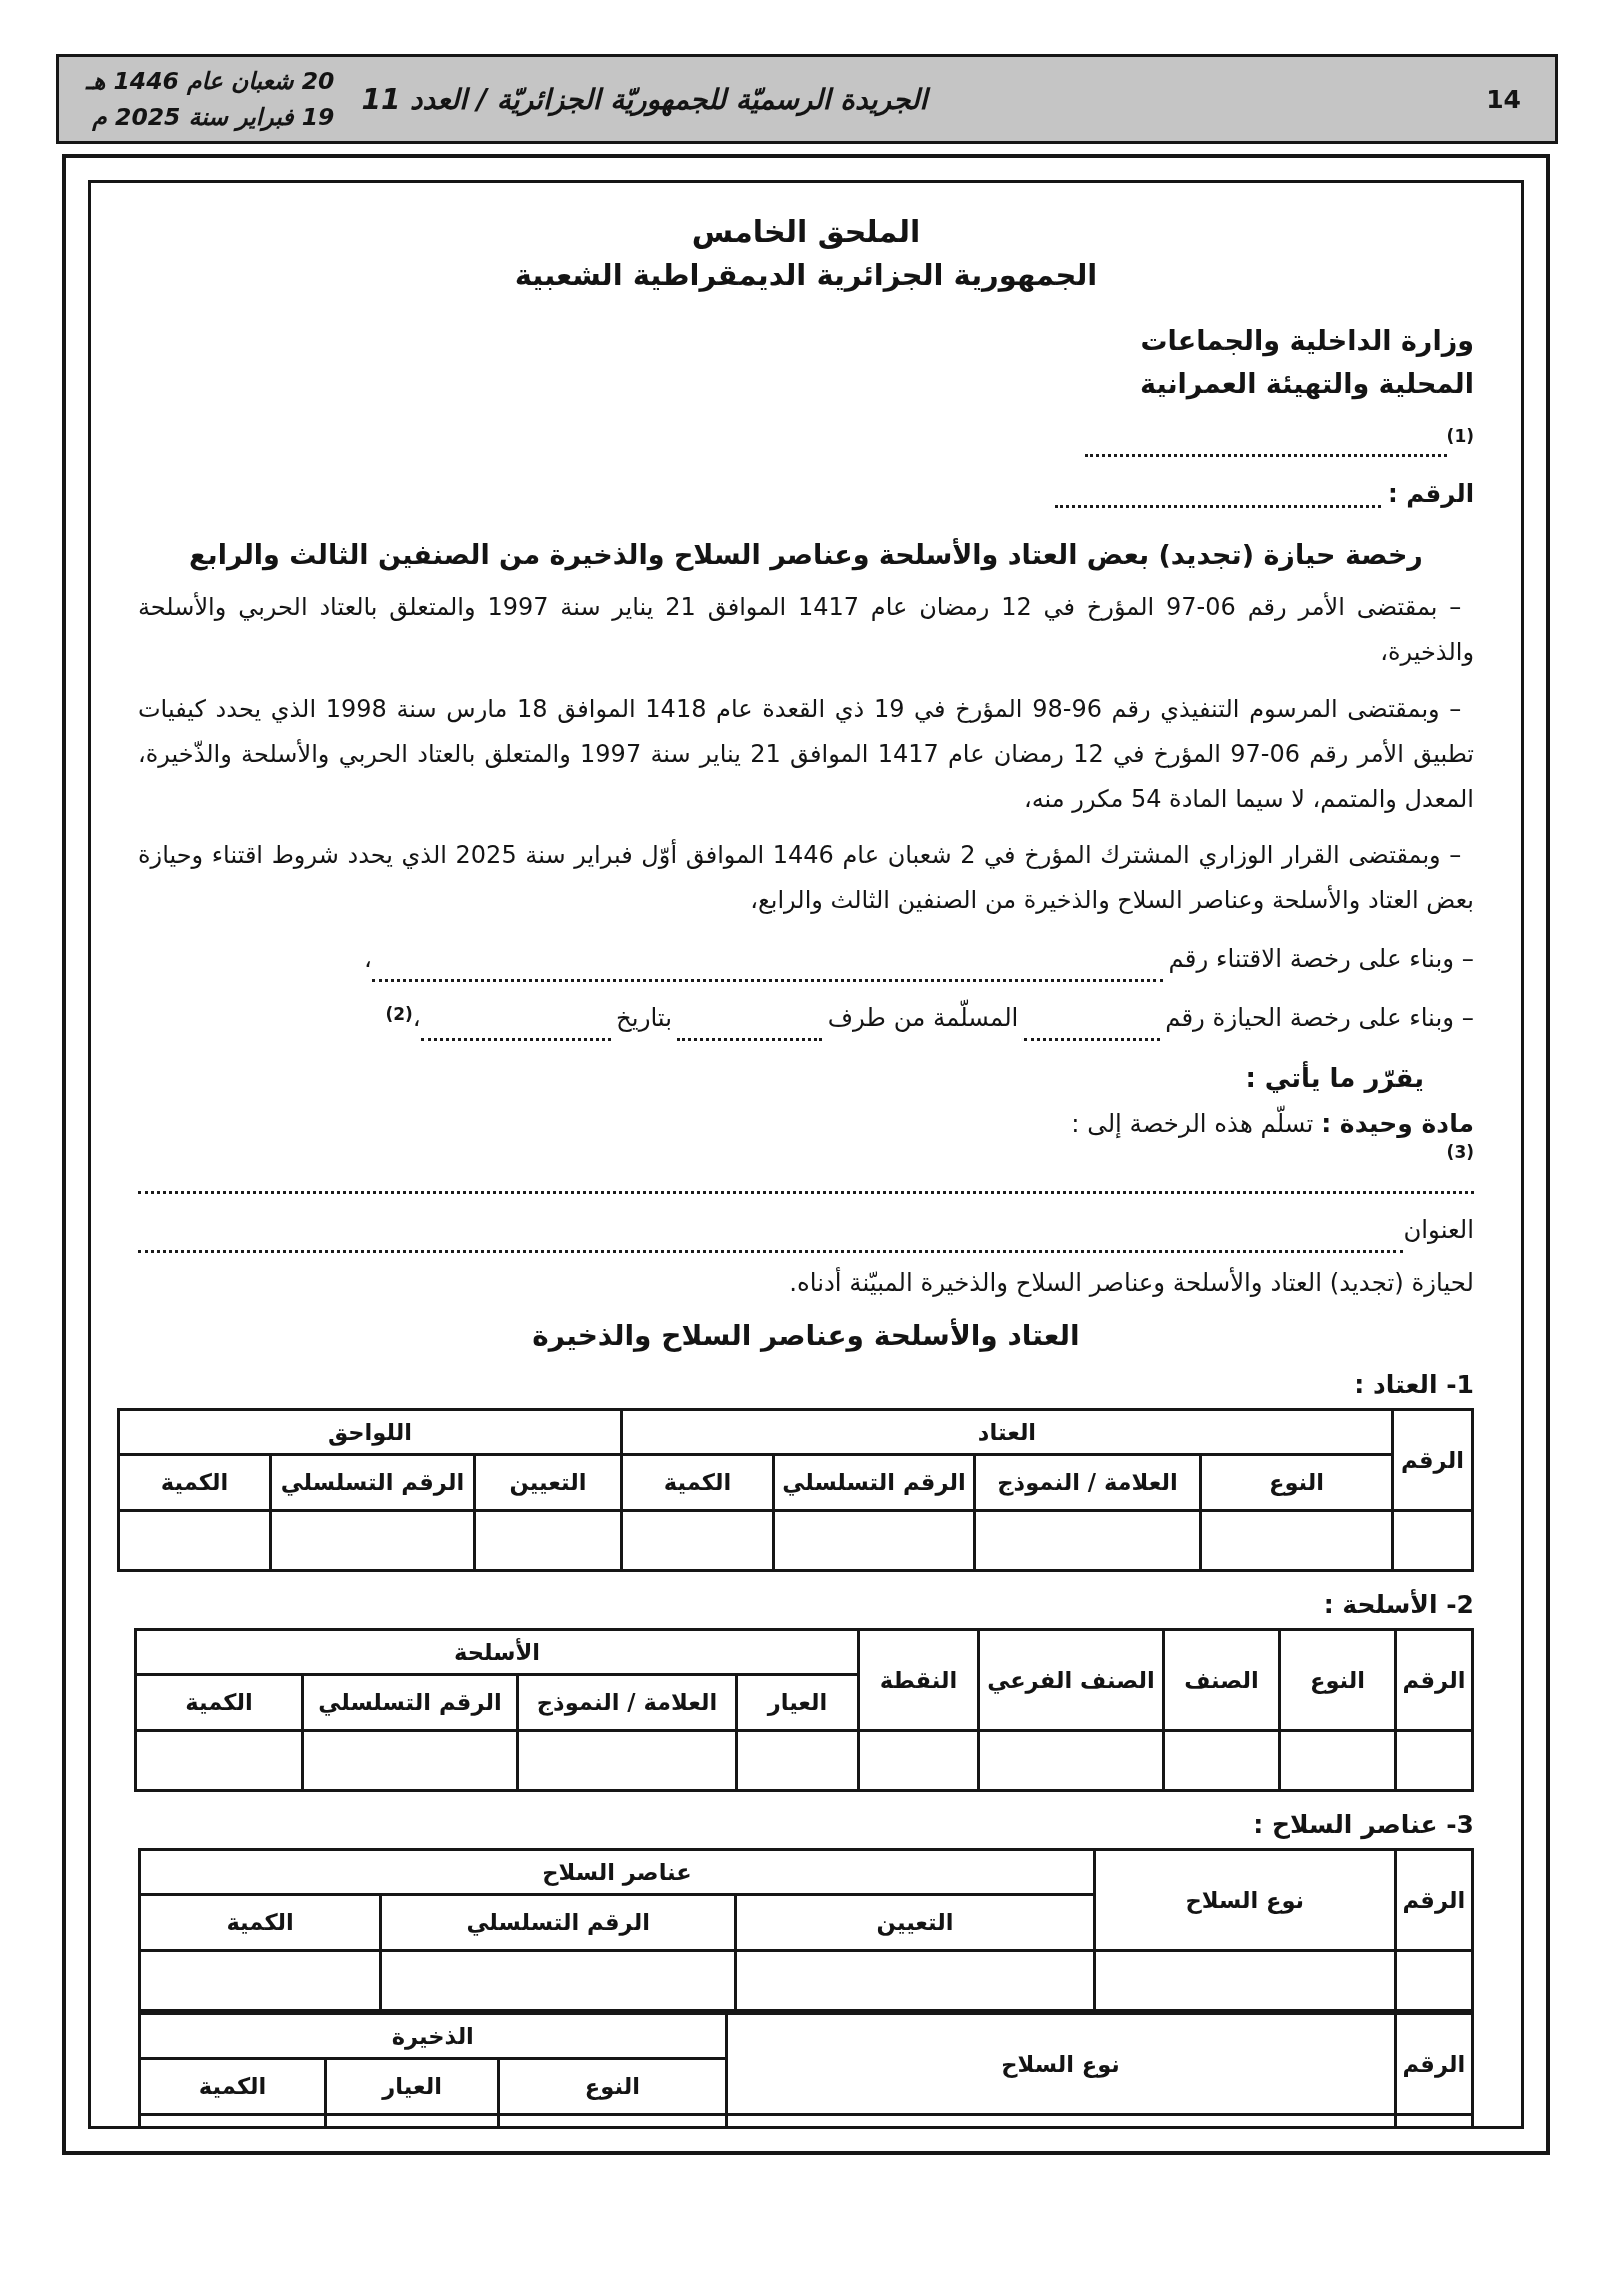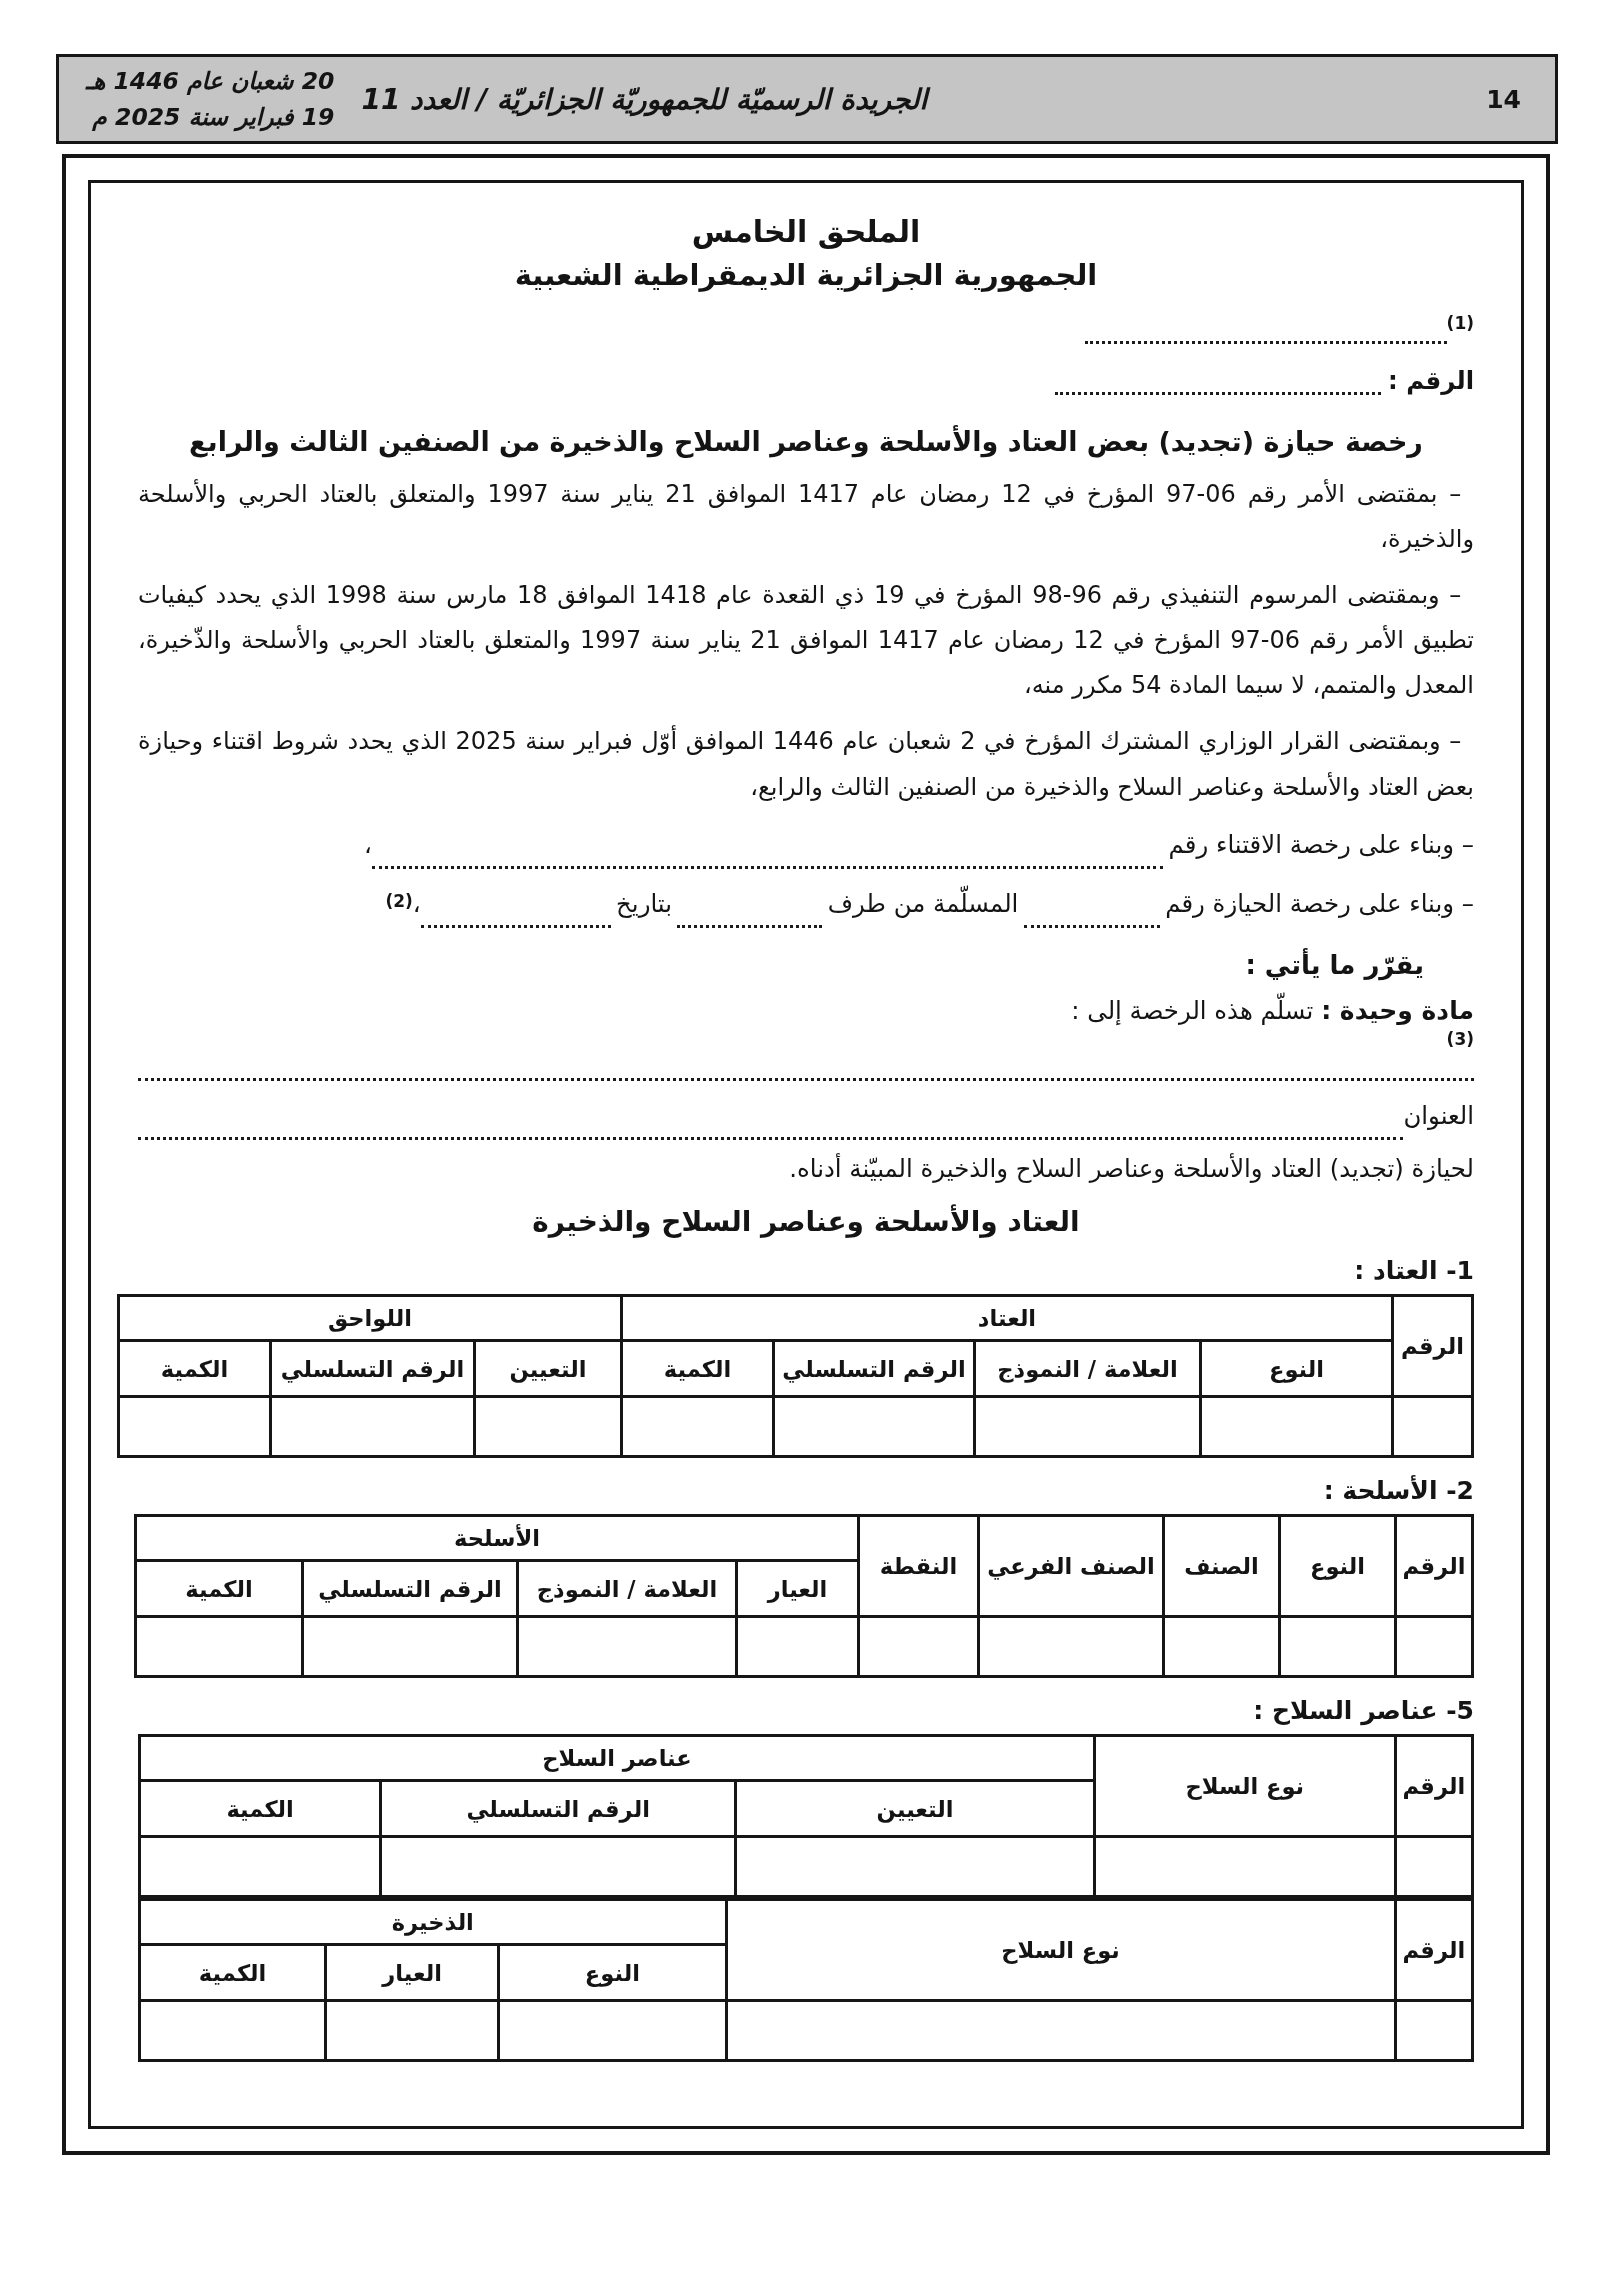--- a/index.html
+++ b/index.html
@@ -68,20 +68,24 @@
       <div>19 فبراير سنة 2025 م</div>
     </div>
   </div>
 
   <div class="frame">
     <div class="frame-inner">
 
       <div class="center-b annex-title">الملحق الخامس</div>
       <div class="center-b republic">الجمهورية الجزائرية الديمقراطية الشعبية</div>
 
+      <div class="ministry">
+        <div>وزارة الداخلية والجماعات</div>
+        <div>المحلية والتهيئة العمرانية</div>
+      </div>
 
       <div class="row-rtl wilaya-line">
         <span class="sup">(1)</span>
         <span class="leader w400"></span>
       </div>
 
       <div class="row-rtl num-line">
         <span>الرقم :</span>
         <span class="gap8"></span>
         <span class="leader w360"></span>
@@ -212,21 +216,21 @@
               <td class="blank"></td>
           <td class="blank"></td>
               <td class="blank"></td>
           <td class="blank"></td>
               <td class="blank"></td>
           <td class="blank"></td>
         </tr>
       </tbody>
         </table>
 
-      <div class="tbl-caption">5- عناصر السلاح :</div>
+      <div class="tbl-caption">3- عناصر السلاح :</div>
       <table class="form">
         <colgroup>
           <col style="width:77px">
             <col style="width:299px">
             <col style="width:357px">
             <col style="width:353px">
             <col style="width:240px">
         </colgroup>
         <tbody>
             <tr class="grp">

